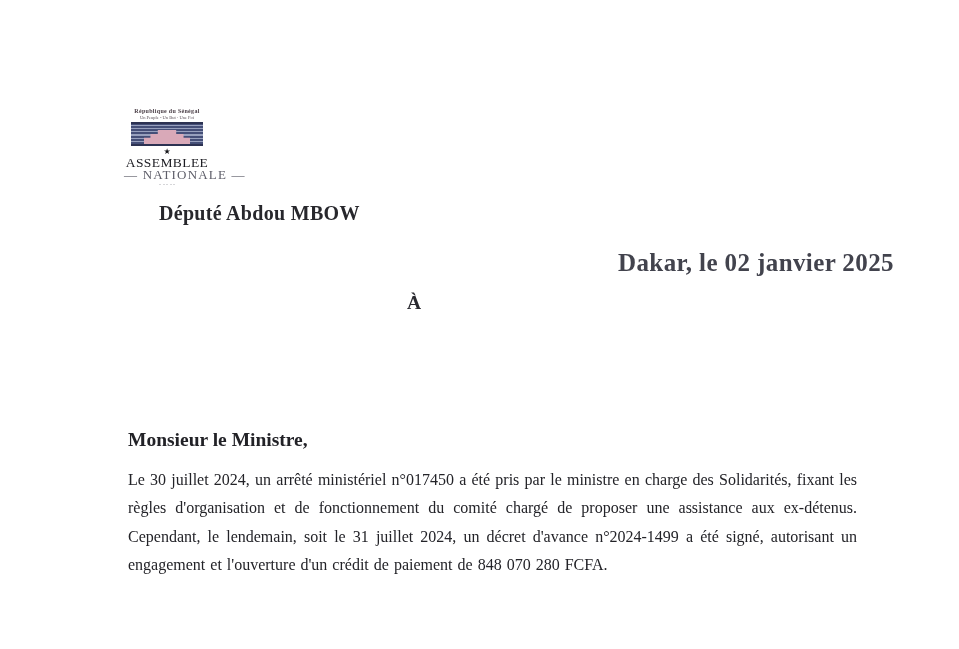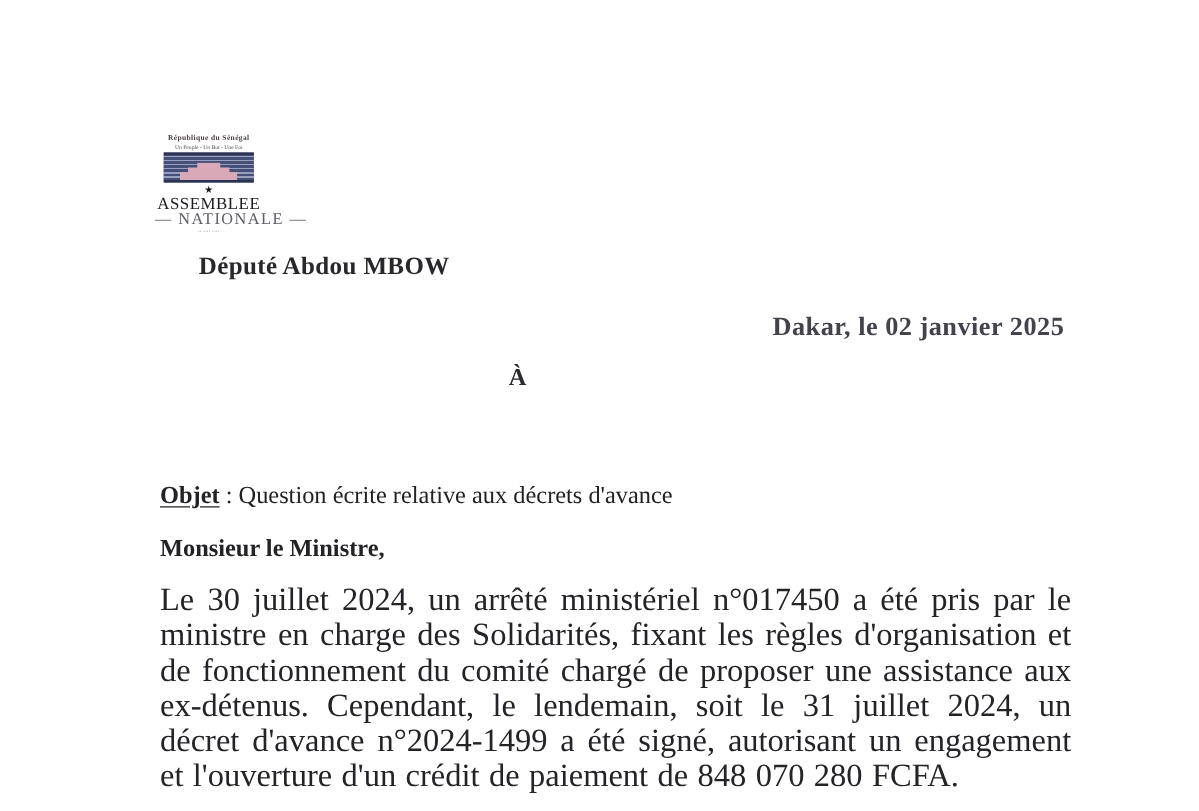--- a/index.html
+++ b/index.html
@@ -100,21 +100,21 @@
     font-size: 20px;
     font-weight: bold;
     letter-spacing: 0.3px;
     color: #27272c;
     margin-left: 31px;
   }
   .dateline {
     position: absolute;
     left: 618px;
     top: 249px;
-    font-size: 21px;
+    font-size: 25px;
     font-weight: bold;
     letter-spacing: 0.4px;
     color: #42434d;
   }
   .recipient {
     position: absolute;
     left: 407px;
     top: 288px;
     font-size: 19.5px;
     font-weight: bold;
@@ -139,21 +139,21 @@
     top: 429px;
     font-size: 19.5px;
     font-weight: bold;
     color: #222227;
   }
   .body-text {
     position: absolute;
     left: 128px;
     top: 466px;
     width: 729px;
-    font-size: 26px;
+    font-size: 16px;
     line-height: 28.3px;
     text-align: justify;
     text-align-last: left;
     color: #232328;
     word-spacing: 1px;
   }
 </style>
 </head>
 <body>
 
@@ -172,21 +172,18 @@
   </div>
 
   <div class="sender">Député Abdou MBOW</div>
 
   <div class="dateline">Dakar, le 02 janvier 2025</div>
 
   <div class="recipient">
     <div>À</div>
   </div>
 
-  <div class="subject">
-    <span class="subject-label">Objet</span><span> : Question écrite relative aux décrets d'avance</span>
-  </div>
 
   <div class="greeting">Monsieur le Ministre,</div>
 
   <div class="body-text">Le 30 juillet 2024, un arrêté ministériel n°017450 a été pris par le ministre en charge des Solidarités, fixant les règles d'organisation et de fonctionnement du comité chargé de proposer une assistance aux ex-détenus. Cependant, le lendemain, soit le 31 juillet 2024, un décret d'avance n°2024-1499 a été signé, autorisant un engagement et l'ouverture d'un crédit de paiement de 848 070 280 FCFA.</div>
 
 </div>
 
 </body></html>

